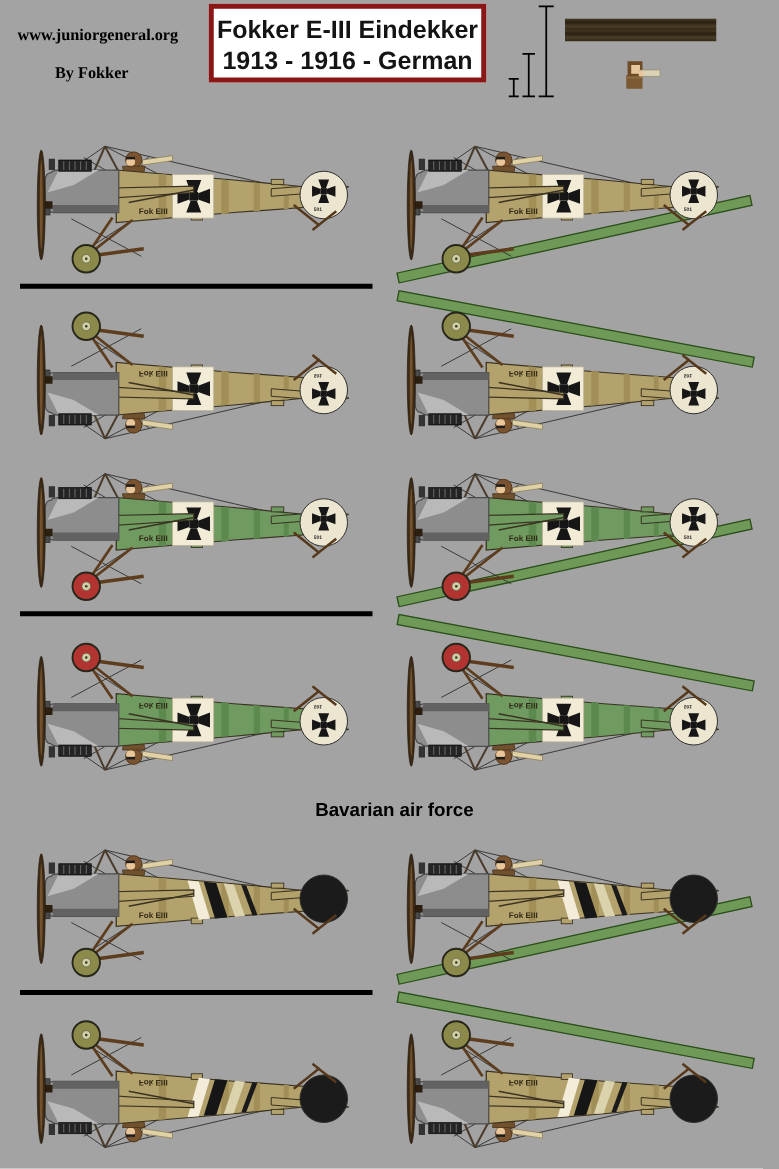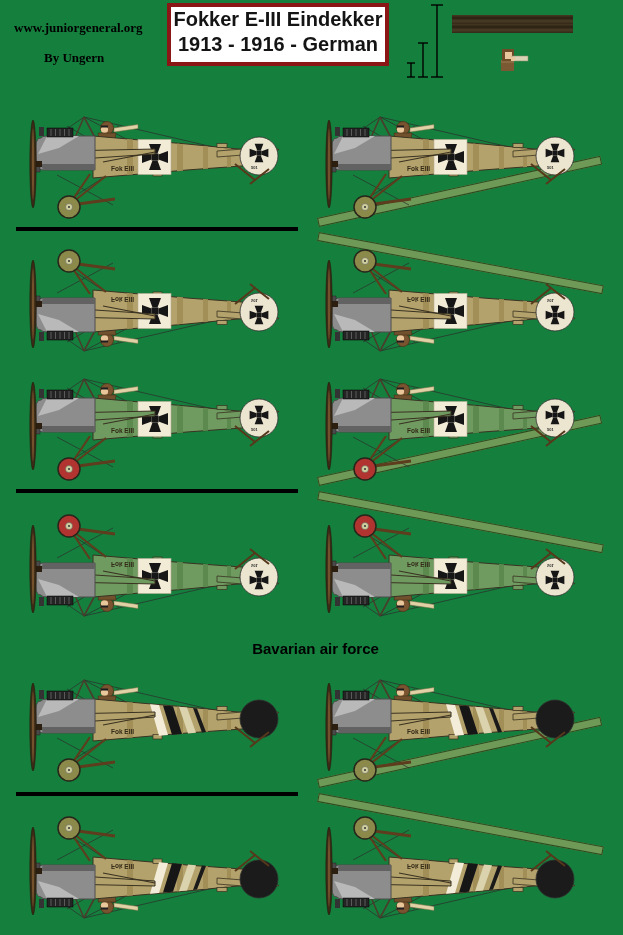--- a/index.html
+++ b/index.html
@@ -1,24 +1,24 @@
 <!DOCTYPE html>
 <html><head>
 <meta charset="utf-8">
 <style>
   html,body{margin:0;padding:0;background:#ffffff;}
-  #sheet{position:relative;width:623px;height:935px;background:#15803d;overflow:hidden;
+  #sheet{position:relative;width:623px;height:935px;background:#a3a3a3;overflow:hidden;
          font-family:"Liberation Sans",sans-serif;}
   .sitetext{position:absolute;font-family:"Liberation Serif",serif;font-weight:bold;
             font-size:13px;color:#000;white-space:nowrap;}
   #site-url{left:14px;top:20px;}
   #author{left:44px;top:50px;}
   #title-box{position:absolute;left:167px;top:3px;width:214px;height:55px;
              border:4px solid #8b1616;background:#fff;display:flex;flex-direction:column;
-             align-items:center;justify-content:flex-start;text-align:center;}
+             align-items:center;justify-content:flex-end;text-align:center;}
   .title-line{font-weight:bold;font-size:20px;line-height:1.25;color:#141414;
               font-family:"Liberation Sans",sans-serif;letter-spacing:0px;}
   #section-label{position:absolute;left:4px;top:640px;width:623px;text-align:center;
                  font-weight:bold;font-size:15px;color:#000;}
   #scale-markers{position:absolute;left:403px;top:2px;}
   #wood-strip{position:absolute;left:452px;top:15px;width:121px;height:18px;
               background:repeating-linear-gradient(180deg,#463923 0px,#2a2011 3px,#4a3d27 6px,#332817 9px);}
   #scale-figure{position:absolute;left:492px;top:48px;}
   .divider{position:absolute;left:16px;width:282px;height:4px;background:#000;}
   #divider-1{top:227px;} #divider-2{top:489px;} #divider-3{top:792px;}
@@ -38,21 +38,21 @@
   .v-tan  {--fus:#b3a26b;--fus2:#a28f58;--wheel:#8c8a4a;--rudder:#ece5cf;--cross:1;--bav:0;}
   .v-green{--fus:#6f9a60;--fus2:#5c8a4e;--wheel:#b23431;--rudder:#ece5cf;--cross:1;--bav:0;}
   .v-bav  {--fus:#b3a26b;--fus2:#a28f58;--wheel:#8c8a4a;--rudder:#1b1b1b;--cross:0;--bav:1;}
   .marking-text{font-family:"Liberation Sans",sans-serif;font-weight:bold;}
 </style>
 </head>
 <body>
 
 <div id="sheet">
   <div class="sitetext" id="site-url">www.juniorgeneral.org</div>
-  <div class="sitetext" id="author">By Ungern</div>
+  <div class="sitetext" id="author">By Fokker</div>
 
   <div id="title-box" style="border-color: rgb(139, 22, 22);">
     <div class="title-line">Fokker E-III Eindekker</div>
     <div class="title-line">1913 - 1916 - German</div>
   </div>
 
   <svg id="scale-markers" width="44" height="80" viewBox="0 0 44 80">
     <g stroke="#000" stroke-width="1.4">
       <line x1="8" y1="61" x2="8" y2="75"></line>
         <line x1="4" y1="61" x2="12" y2="61"></line>

